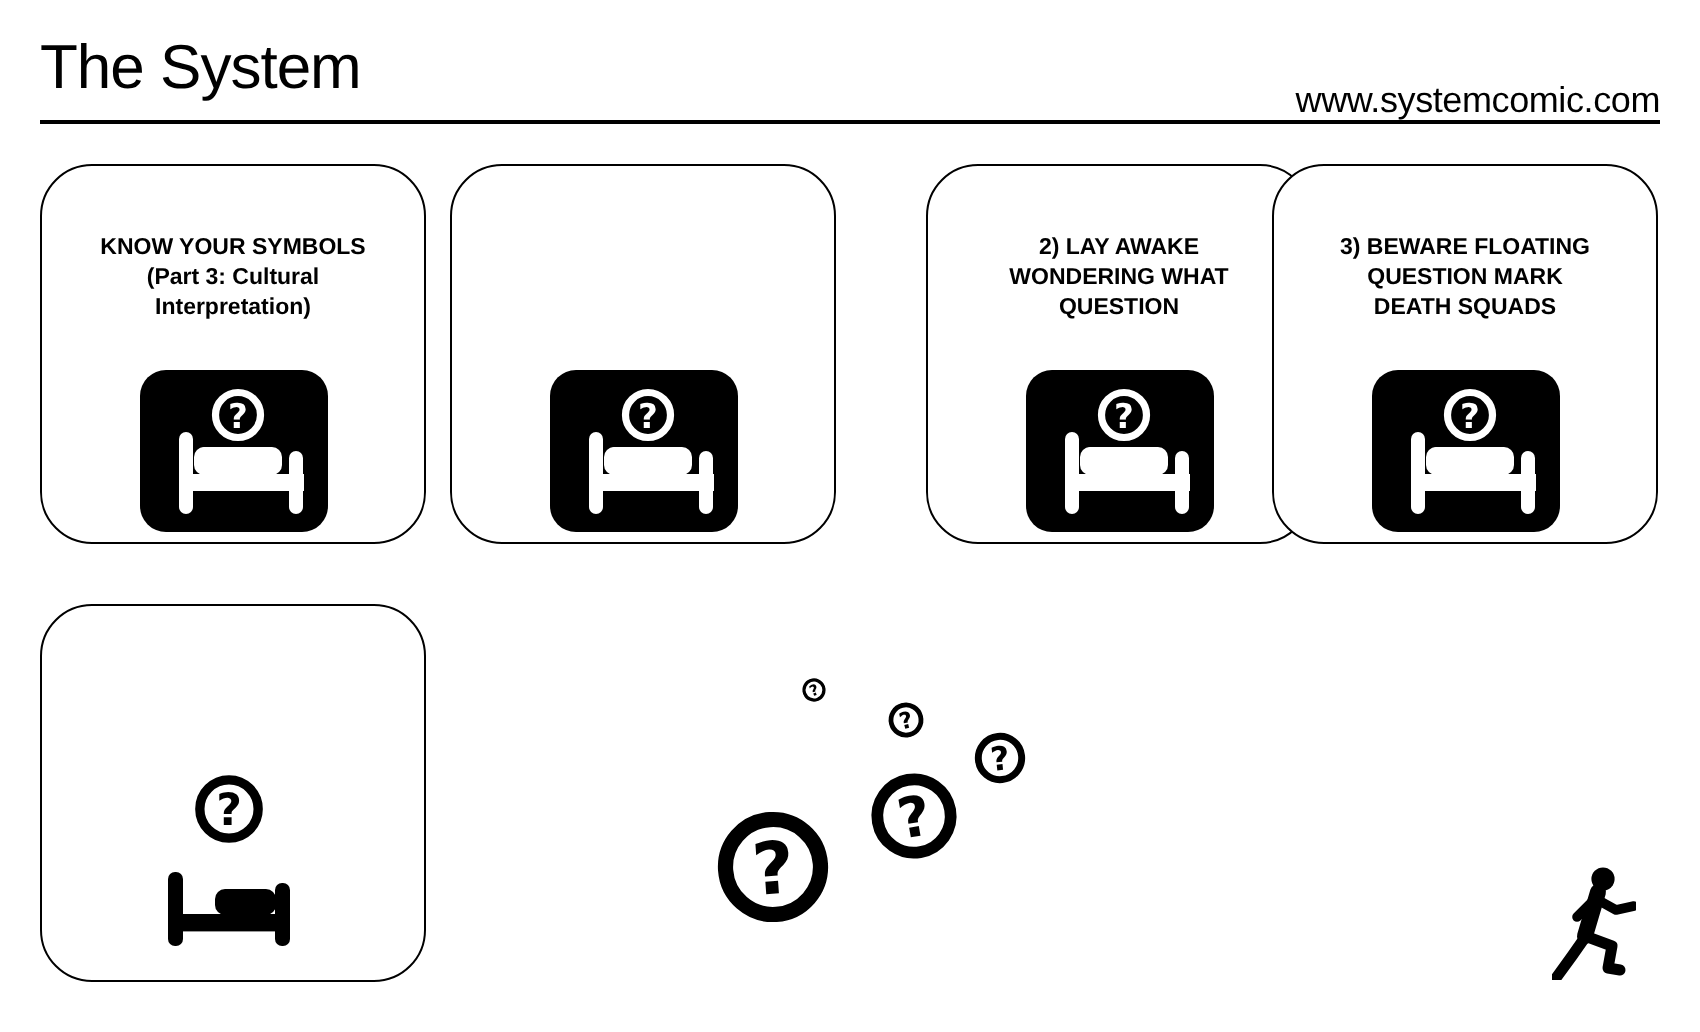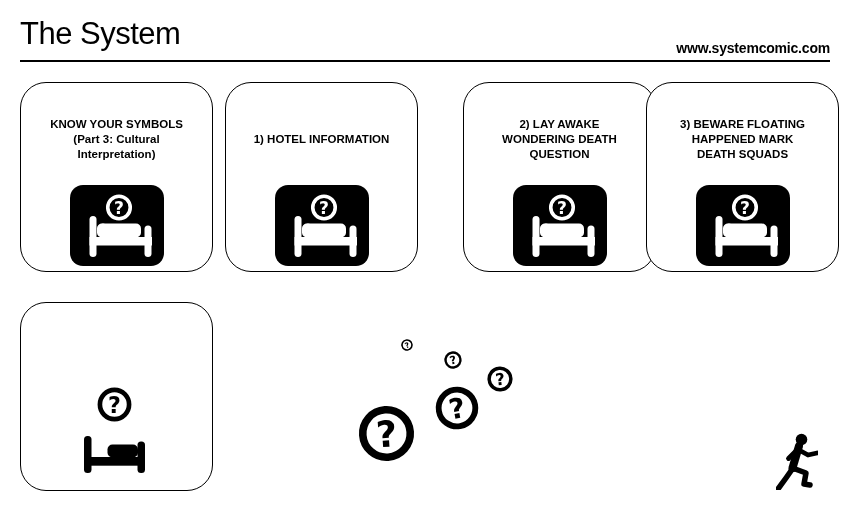--- a/index.html
+++ b/index.html
@@ -8,34 +8,34 @@
     font-family:"Liberation Sans","DejaVu Sans",sans-serif;color:#000;
     overflow:hidden;
   }
   
   .masthead-title{
     position:absolute;left:20px;top:16px;
     font-size:31px;font-weight:normal;letter-spacing:-0.5px;
   }
   .masthead-url{
     position:absolute;right:20px;top:40px;
-    font-size:14px;font-weight:bold;letter-spacing:-0.2px;
+    font-size:18px;font-weight:normal;letter-spacing:-0.2px;
   }
   .masthead-rule{
     position:absolute;left:20px;top:60px;width:810px;height:2px;background:#000;
   }
   
   .panel{
     position:absolute;width:193px;height:190px;top:82px;
     border:1.8px solid #000;border-radius:26px;box-sizing:border-box;background:#fff;
   }
   .panel.p1{left:20px;}
   .panel.p2{left:225px;}
   .panel.p3{left:431px;margin-left:32px;}
-  .panel.p4{left:636px;margin-left:10px;}
+  .panel.p4{left:636px;}
   .panel.p5{left:20px;top:302px;height:189px;}
   .caption{
     position:absolute;left:6px;right:6px;top:12px;height:88px;
     display:flex;flex-direction:column;align-items:center;justify-content:center;
     text-align:center;font-size:11.5px;font-weight:bold;line-height:15px;
   }
   .tile-icon{
     position:absolute;left:50%;transform:translateX(-50%);top:102px;
     width:94px;height:81px;
   }
@@ -110,45 +110,40 @@
     <div>KNOW YOUR SYMBOLS</div>
     <div>(Part 3: Cultural</div>
     <div>Interpretation)</div>
   </div>
   <svg class="tile-icon">
       <use href="#icon-bed-tile"></use>
     </svg>
 </div>
 
 <div class="panel p2">
-  <div class="caption">
-    <div>1) HOTEL INFORMATION</div>
-    <div></div>
-    <div></div>
-  </div>
   <svg class="tile-icon">
       <use href="#icon-bed-tile"></use>
     </svg>
 </div>
 
 <div class="panel p3">
   <div class="caption">
     <div>2) LAY AWAKE</div>
-    <div>WONDERING DEATH</div>
+    <div>WONDERING WHAT</div>
     <div>QUESTION</div>
   </div>
   <svg class="tile-icon">
       <use href="#icon-bed-tile"></use>
     </svg>
 </div>
 
 <div class="panel p4">
   <div class="caption">
     <div>3) BEWARE FLOATING</div>
-    <div>HAPPENED MARK</div>
+    <div>QUESTION MARK</div>
     <div>DEATH SQUADS</div>
   </div>
   <svg class="tile-icon">
       <use href="#icon-bed-tile"></use>
     </svg>
 </div>
 
 <div class="panel p5">
   <svg class="p5-qm ink">
       <use href="#icon-qm"></use>

